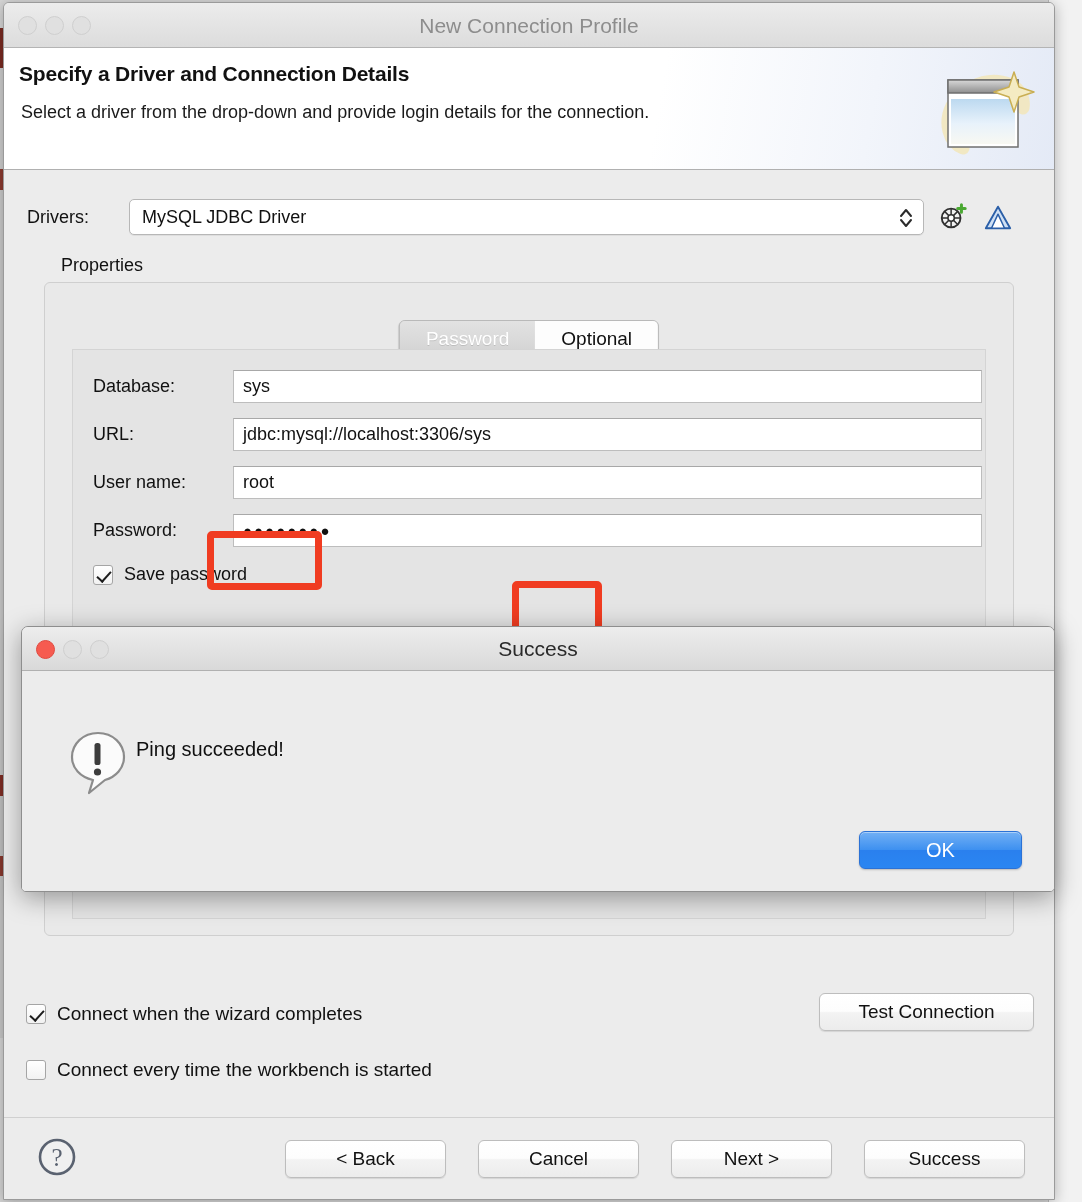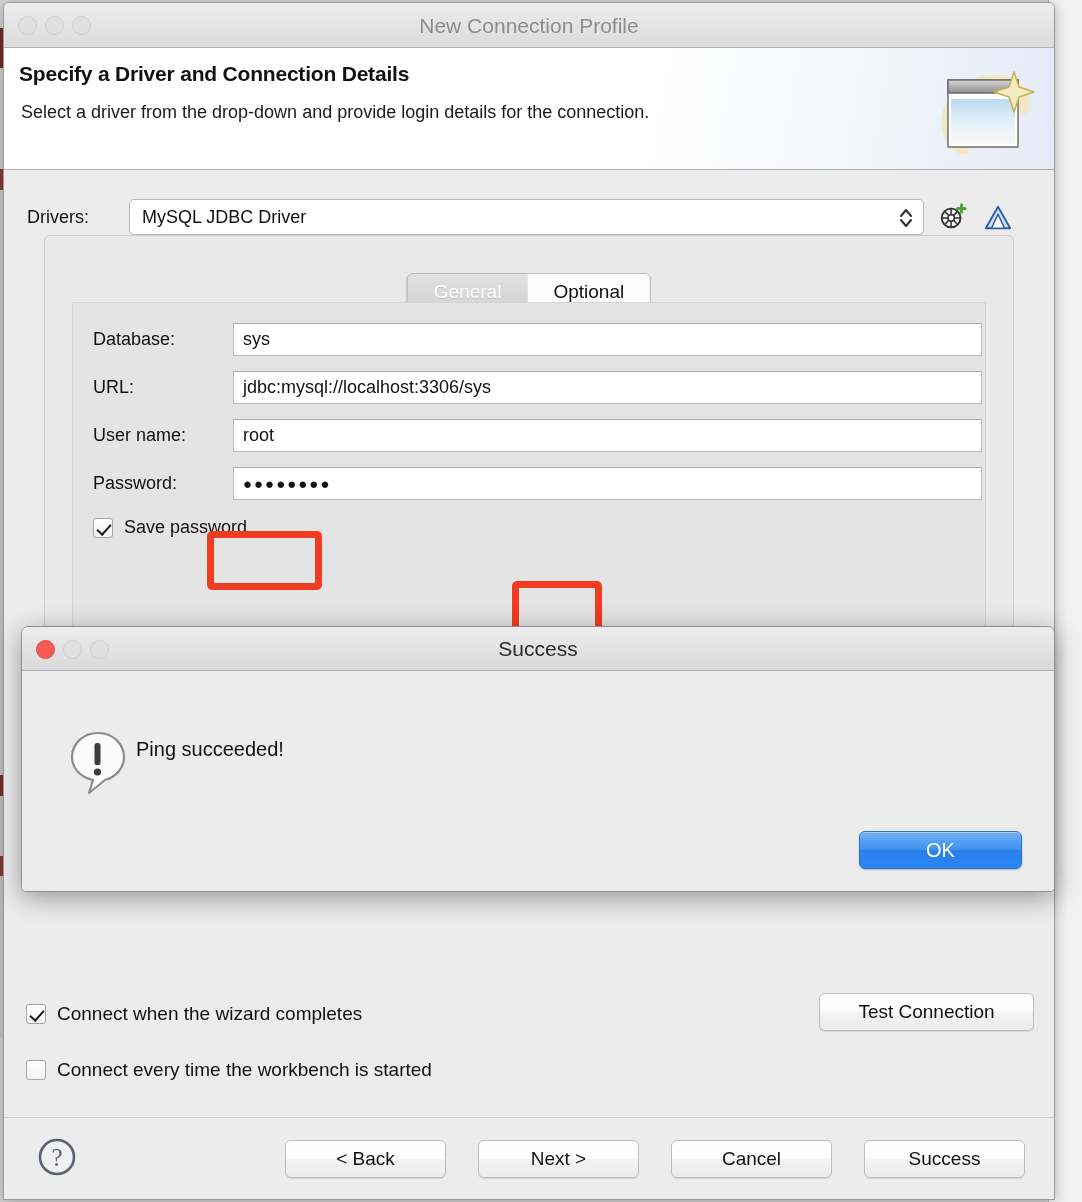--- a/index.html
+++ b/index.html
@@ -413,24 +413,25 @@
         </svg>
       </div>
       <div class="icon-btn">
         <svg viewBox="0 0 32 32" width="30" height="30">
           <path d="M16 5 L29 28 L3 28 Z" fill="#cfe0f4" stroke="#2b5fa8" stroke-width="2" stroke-linejoin="round"></path>
           <path d="M16 13 L23 28 L9 28 Z" fill="#ffffff" stroke="#2b5fa8" stroke-width="1.6" stroke-linejoin="round"></path>
         </svg>
       </div>
     </div>
 
+    <div class="group-title">Properties</div>
     <div class="groupbox">
 
       <div class="tabstrip">
-        <div class="tab inactive">General</div>
+        <div class="tab inactive">Password</div>
         <div class="tab active">Optional</div>
       </div>
 
       <div class="inner-panel">
 
         <div class="field-row first">
           <div class="field-label">Database:</div>
           <div class="field-input">sys</div>
         </div>
 
@@ -474,22 +475,22 @@
 
   </div>
 
   <div class="footer">
     <svg class="help-icon" viewBox="0 0 42 42">
       <circle cx="21" cy="21" r="17" fill="#f0f0f0" stroke="#5a6270" stroke-width="2.6"></circle>
       <text x="21" y="30" text-anchor="middle" font-size="25" font-family="Liberation Serif, serif" fill="#5a6270">?</text>
     </svg>
     <div class="footer-buttons">
       <div class="btn">&lt; Back</div>
+      <div class="btn">Cancel</div>
       <div class="btn">Next &gt;</div>
-      <div class="btn">Cancel</div>
       <div class="btn">Success</div>
     </div>
   </div>
 
 </div>
 
 <div id="success">
   <div class="dlg-titlebar">
     <div class="traffic">
       <div class="tl red-live"></div>

